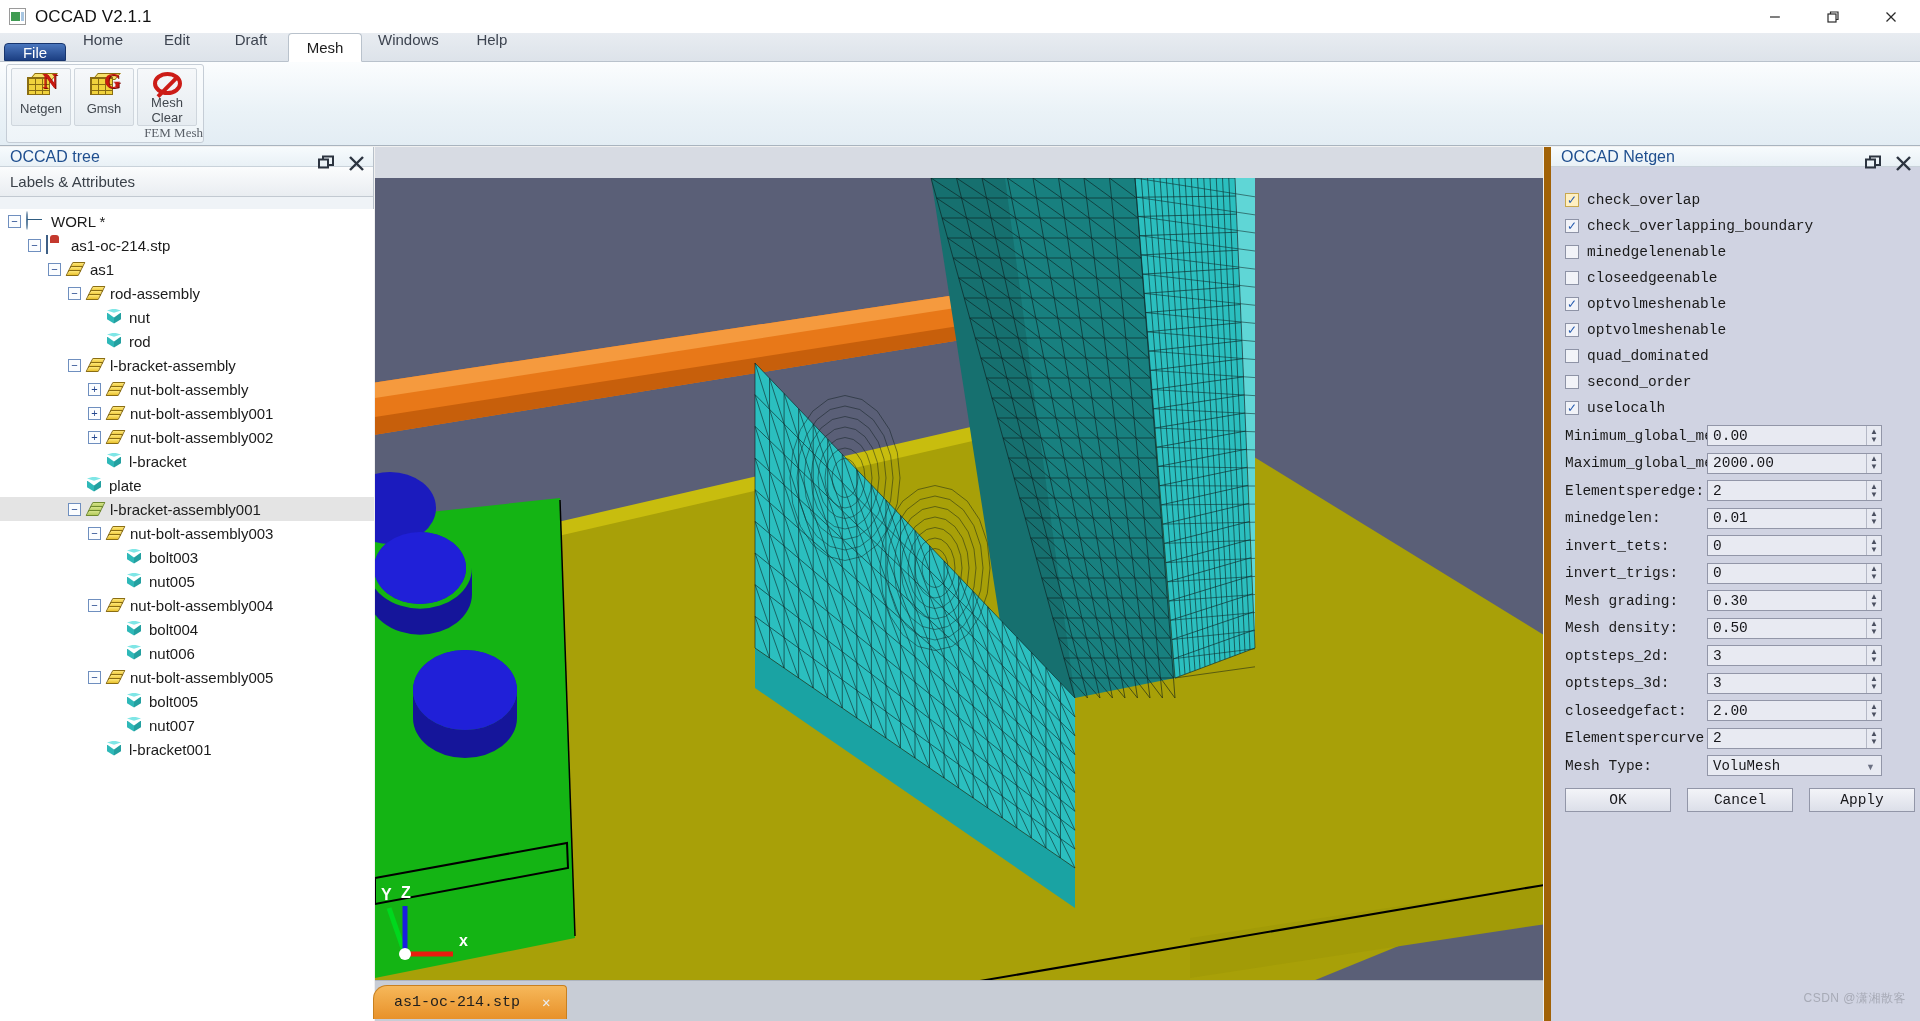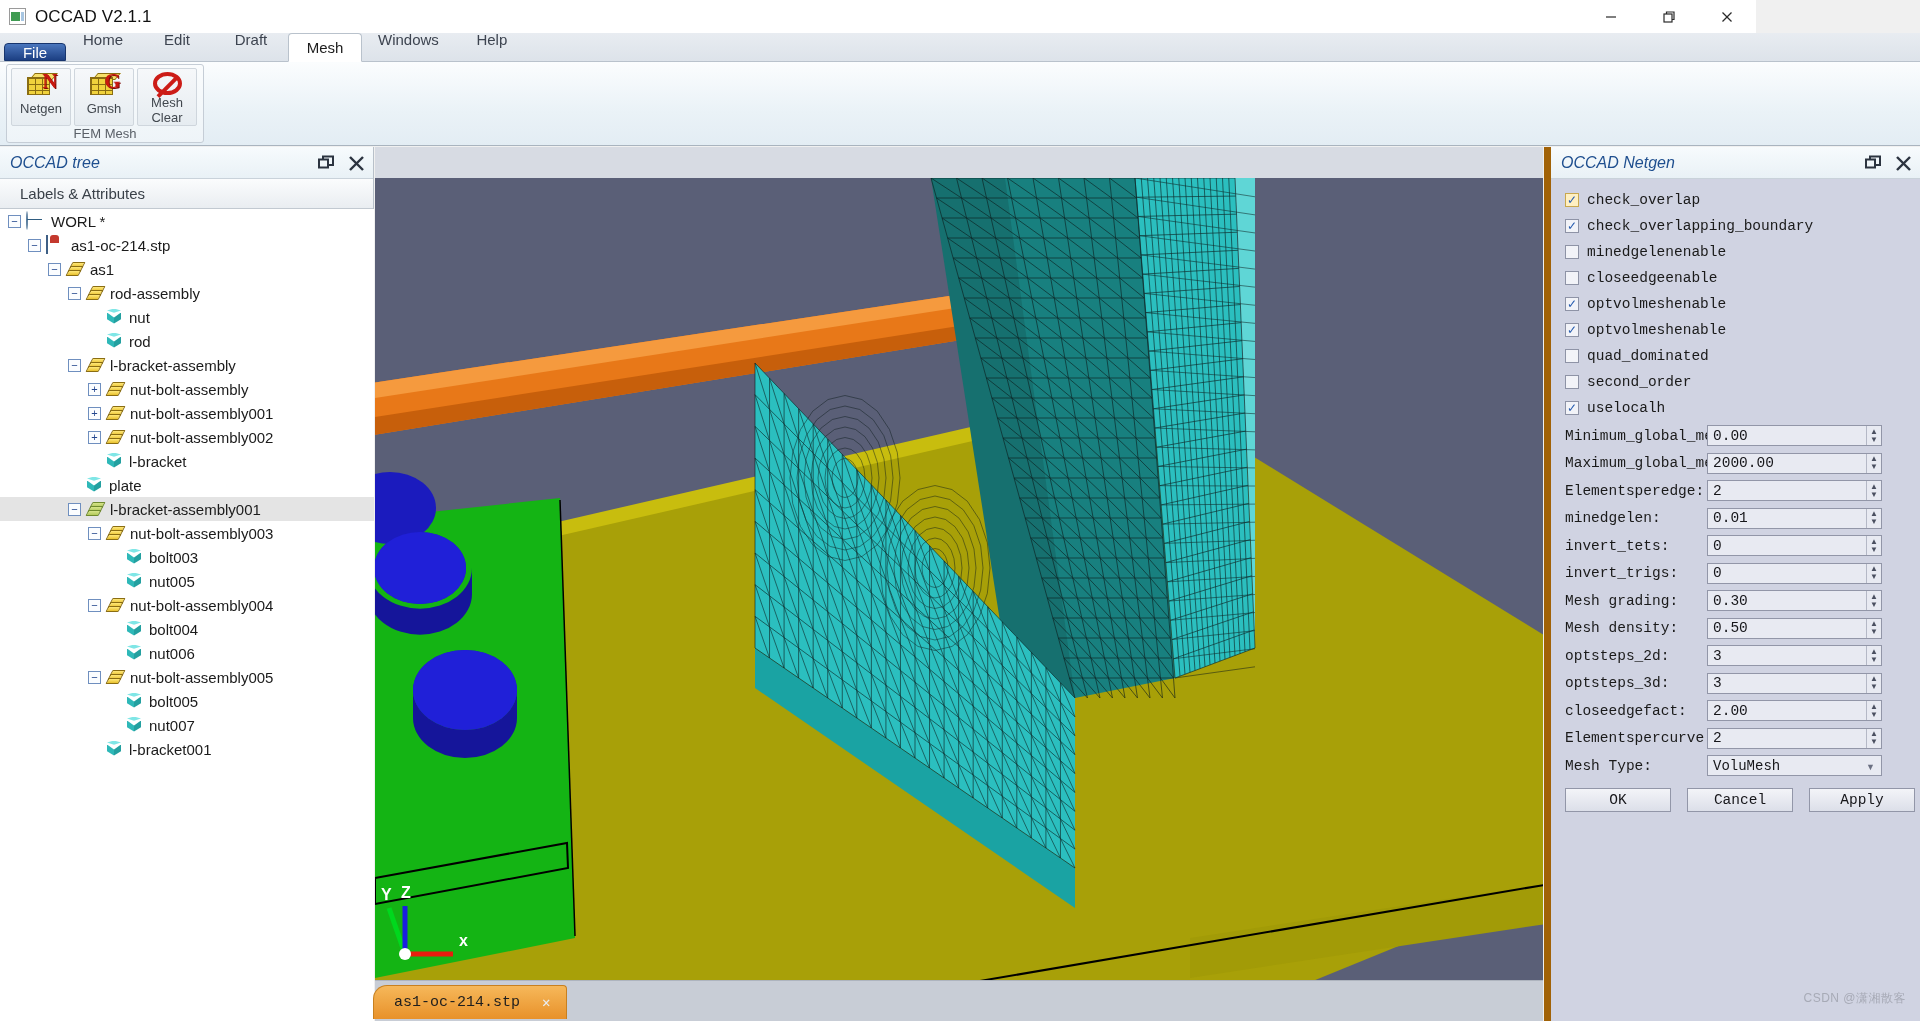--- a/index.html
+++ b/index.html
@@ -6,21 +6,21 @@
   html, body {
     width: 1920px; height: 1021px;
     overflow: hidden;
     font-family: "Liberation Sans", sans-serif;
     background: #ffffff;
   }
   .app { position: relative; width: 1920px; height: 1021px; background: #f0f0f0; }
 
   
   .titlebar {
-    position: absolute; left: 0; top: 0; width: 1756px; height: 33px;
+    position: absolute; left: 0; top: 0; width: 1920px; height: 33px;
     background: #ffffff; display: flex; align-items: center;
   }
   .titlebar .app-icon {
     width: 17px; height: 17px; margin-left: 9px; margin-right: 9px;
     border: 1px solid #9a9a9a; background: #ffffff;
     display: flex; align-items: center; justify-content: flex-start;
   }
   .titlebar .app-icon i {
     display: block; width: 9px; height: 9px; background: #3f9b52; margin-left: 1px;
   }
@@ -68,22 +68,22 @@
     border: 1px solid #c5cdd6; border-radius: 3px;
     background: linear-gradient(180deg,#fafcfd 0%, #eef4f8 100%);
   }
   .rg-items { display: flex; padding: 3px 4px 0 4px; gap: 3px; }
   .rg-item {
     width: 60px; height: 58px; border: 1px solid #cfd6dd; border-radius: 2px;
     background: linear-gradient(180deg,#f6f8fa 0%,#e6ecf1 100%);
     display: flex; flex-direction: column; align-items: center; padding-top: 3px;
   }
   .rg-label { font-size: 13px; color: #42484f; text-align: center; line-height: 14px; margin-top:1px;}
-  .rg-title { position:absolute; bottom: 1px; left:0; width:100%; text-align:center;
-    font-size: 13px; color: #5a6068; }
+  .rg-title { position:absolute; bottom: 1px; left:0; width:100%; text-align:right;
+    font-size: 13px; color: #5a6068; font-family: Liberation Serif, serif; }
 
   .ic-mesh { position: relative; width: 31px; height: 29px; }
   .ic-mesh .cube {
     position:absolute; left:1px; top:5px; width:23px; height:18px;
     background:#f0d23c; border:1px solid #8a6d12;
     background-image:
       linear-gradient(to right, #8a6d12 1px, transparent 1px),
       linear-gradient(to bottom, #8a6d12 1px, transparent 1px);
     background-size: 7px 6px;
   }
@@ -104,31 +104,31 @@
     content:""; position:absolute; left:-3px; top:9px; width:27px; height:4px;
     background:#cc1c17; transform: rotate(-45deg);
   }
 
   
   .left-dock {
     position: absolute; left: 0; top: 147px; width: 374px; height: 874px;
     background: #eff3f7; border-right: 1px solid #b8c0c9;
   }
   .dock-head {
-    height: 32px; display:flex; align-items:center;
+    height: 20px; display:flex; align-items:center;
     background: linear-gradient(180deg,#f7fbfd 0%, #e9f1f6 100%);
-    border-bottom: 1px solid #c9d2da; position: relative; font-style: italic;
+    border-bottom: 1px solid #c9d2da; position: relative;
   }
   .dock-title { font-size: 16px; color: #1f4f8f; margin-left: 10px; }
   .dock-btns { position:absolute; right: 8px; top:0; height:32px; display:flex; align-items:center; gap:12px; }
   .dock-btn { width:18px; height:18px; display:flex; align-items:center; justify-content:center; color:#2c3440;}
   .col-header {
     height: 30px; background: linear-gradient(180deg,#fbfcfd 0%,#e9edf1 100%);
     border-bottom: 1px solid #c2c9d1; display:flex; align-items:center;
-    font-size: 15px; color: #3a4149; padding-left: 20px;
+    font-size: 15px; color: #3a4149; padding-left: 10px;
   }
   .tree {
     position:absolute; left:0; top:62px; width:374px; height: 812px;
     background:#ffffff; overflow:hidden; border-top:0;
   }
   .trow { display:flex; align-items:center; height:24px; font-size:15px; color:#1b1b1b; }
   .trow.selected { background:#e4e4e4; }
   .toggle {
     width:13px; height:13px; border:1px solid #6f8fbf; background:#fbfdff;
     display:inline-flex; align-items:center; justify-content:center;

